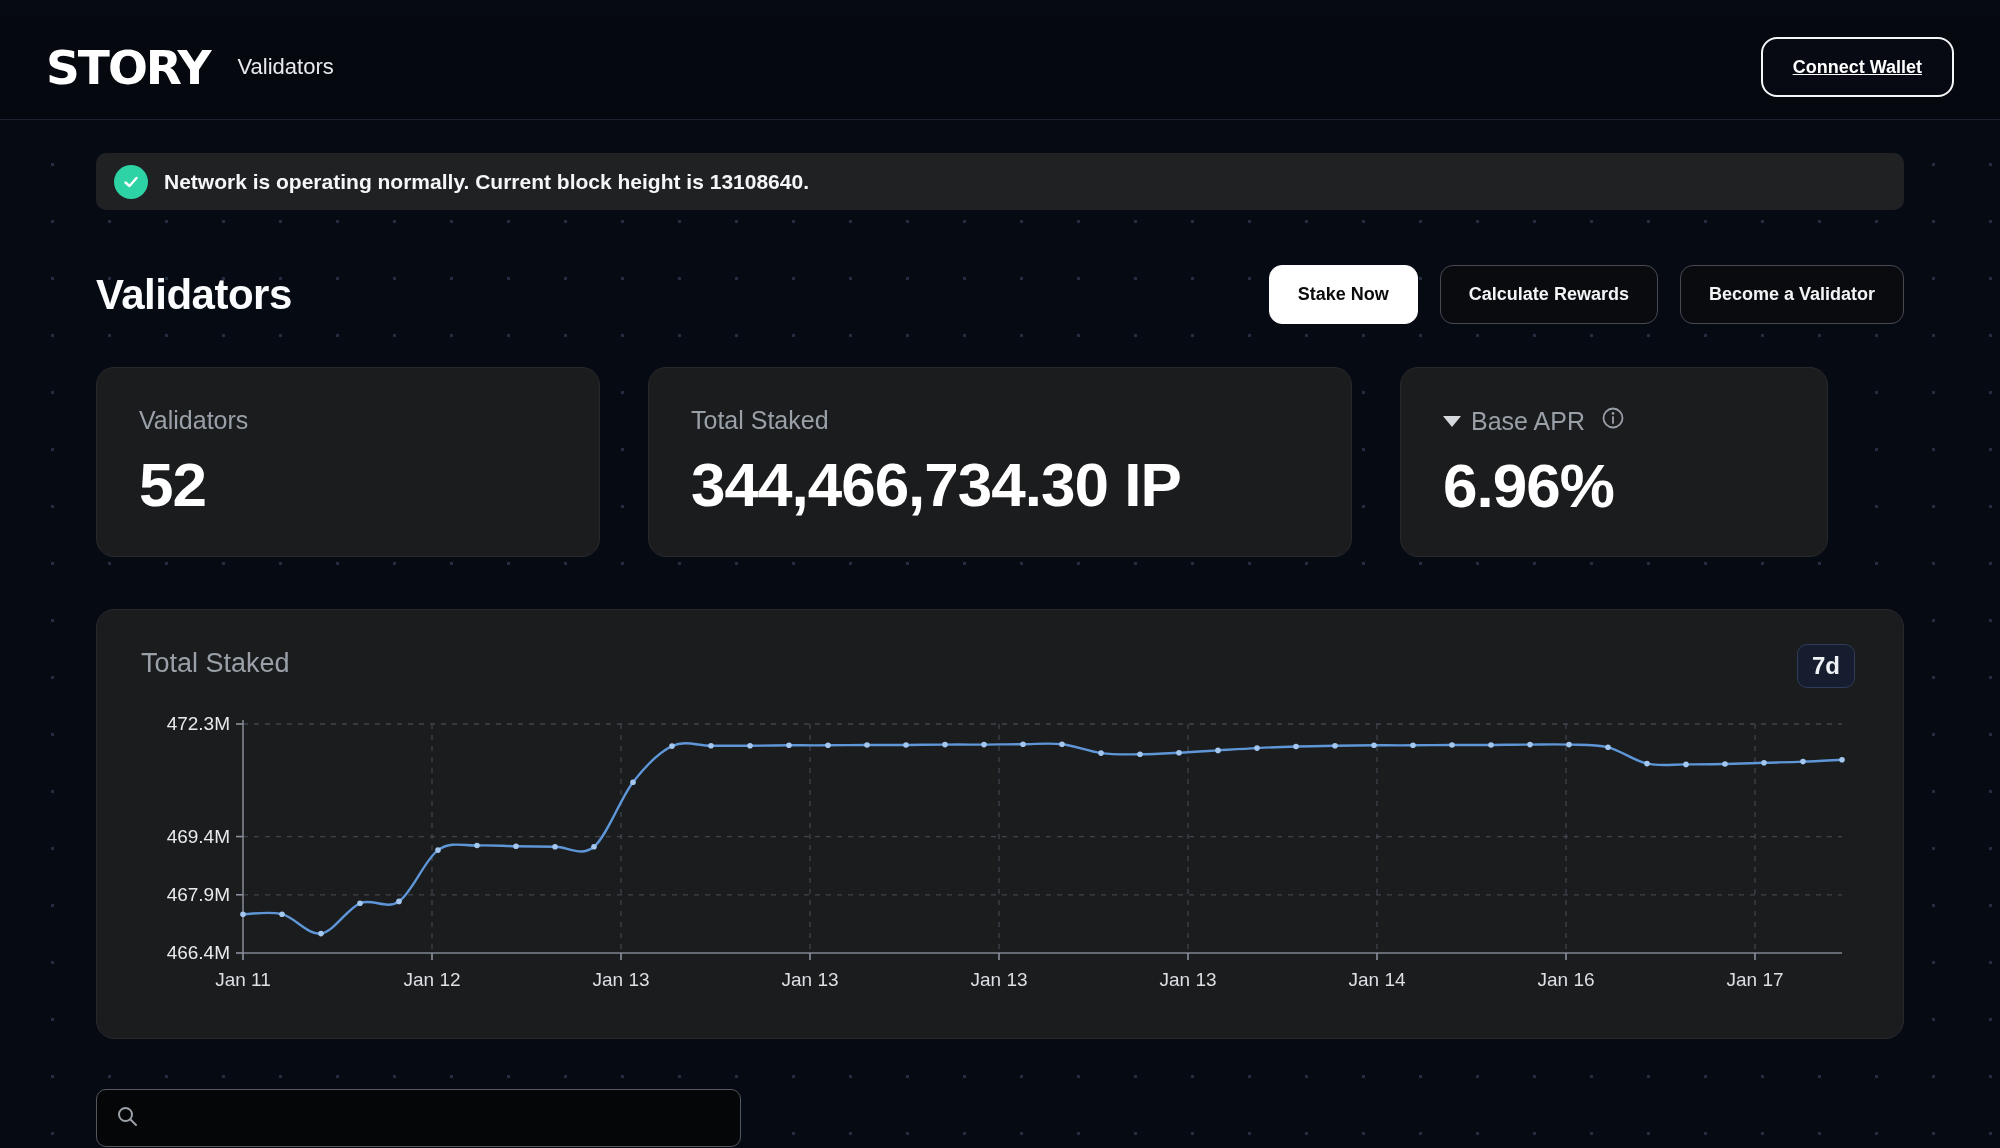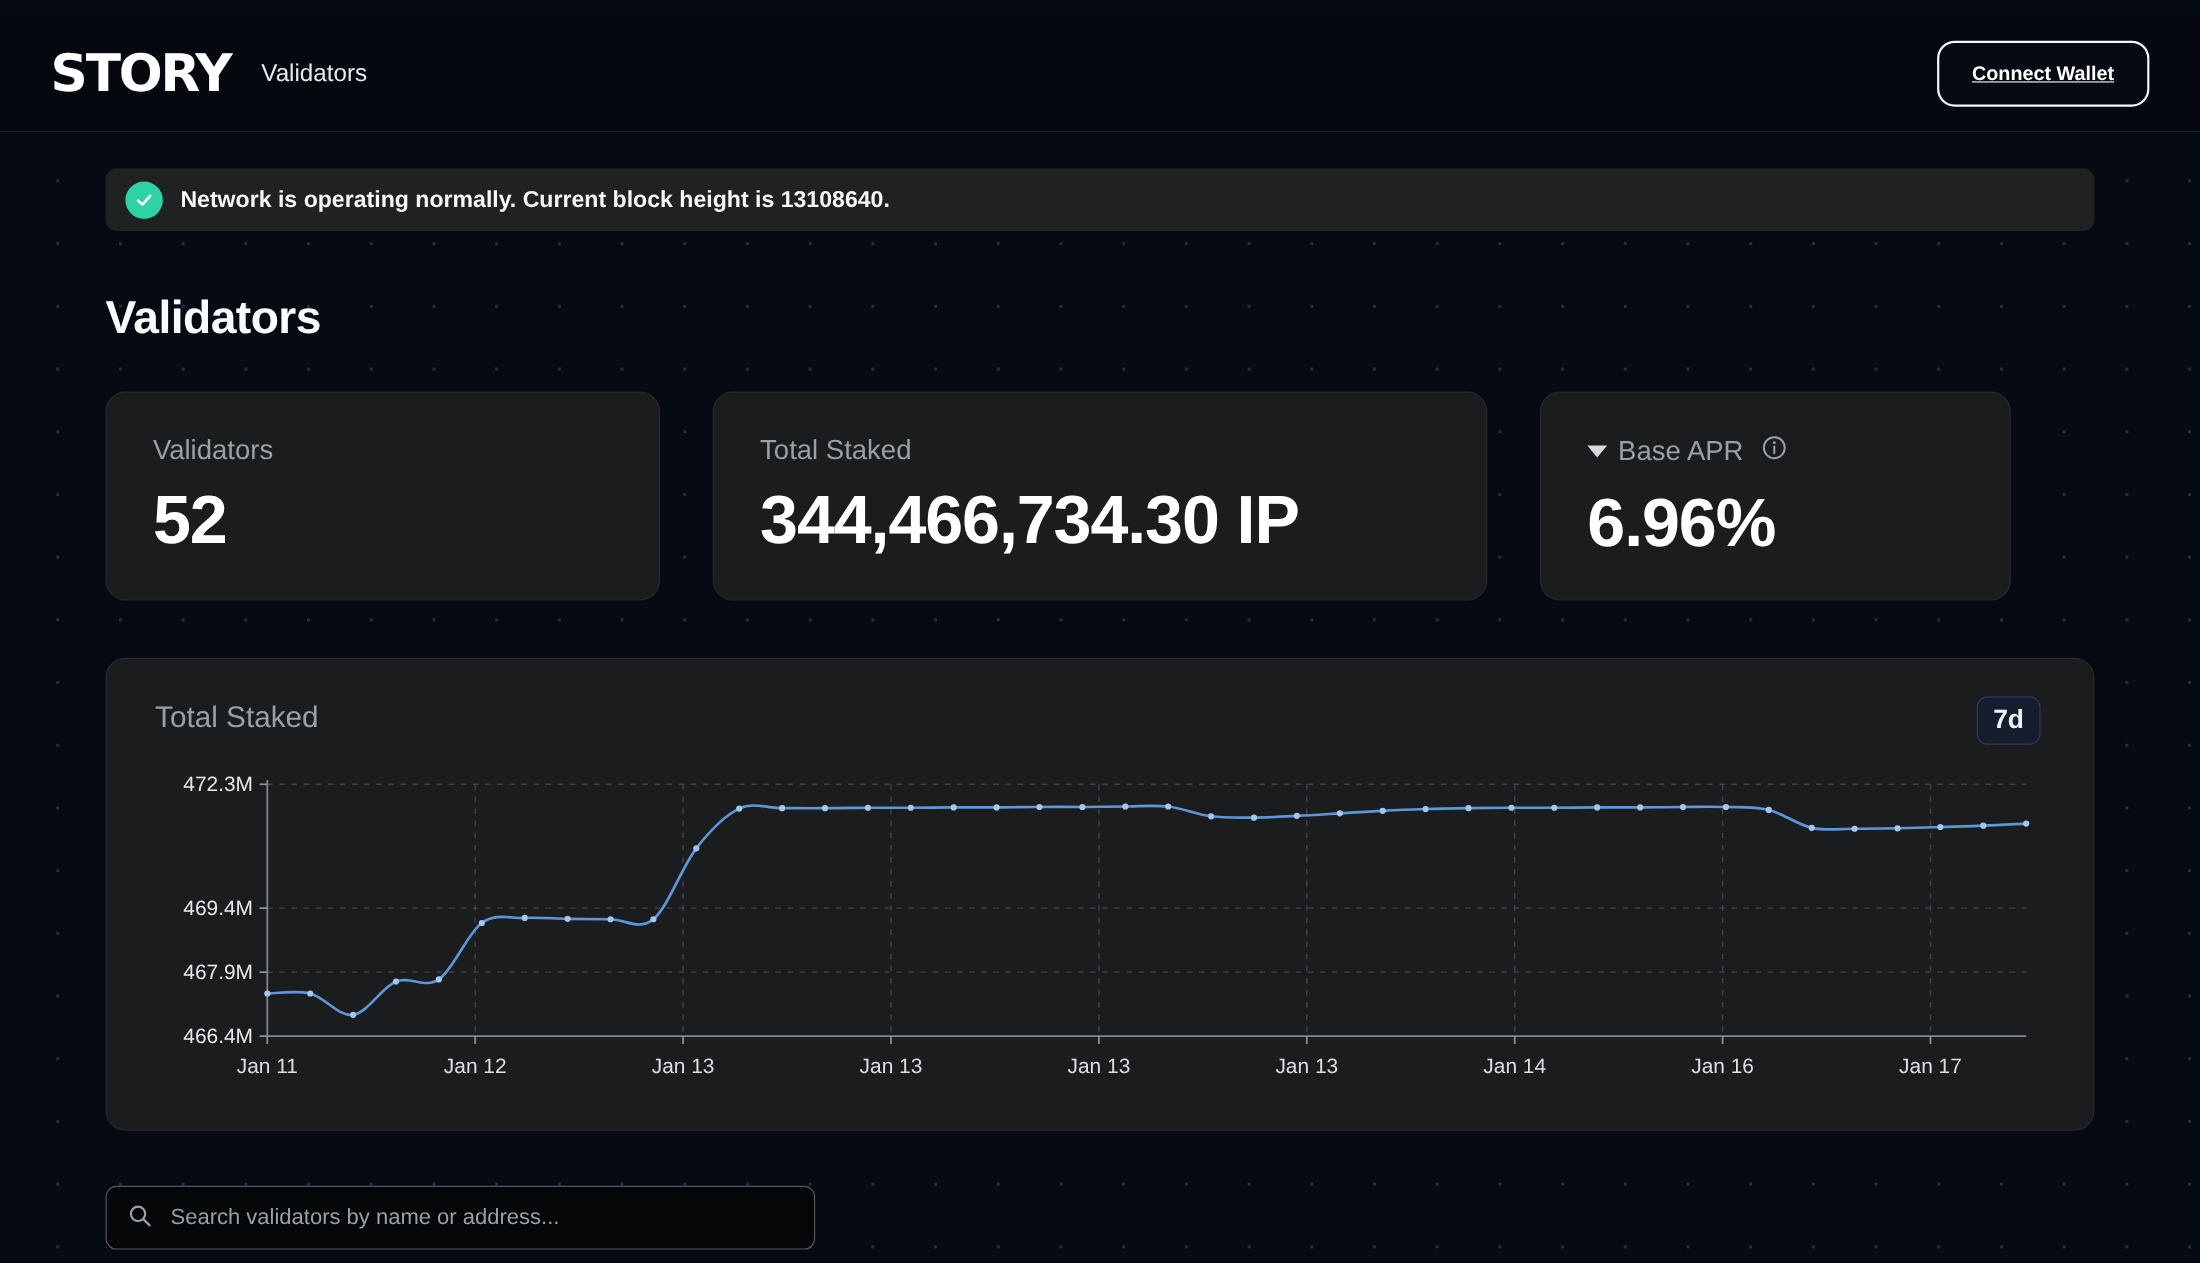--- a/index.html
+++ b/index.html
@@ -102,20 +102,25 @@
     <div class="status-circle">
       <svg width="18" height="18" viewBox="0 0 18 18">
           <polyline points="3.5,9.5 7.5,13 14.5,5" fill="none" stroke="#ffffff" stroke-width="2.4" stroke-linecap="round" stroke-linejoin="round"></polyline>
         </svg>
     </div>
     <div class="banner-text">Network is operating normally. Current block height is 13108640.</div>
   </div>
 
   <div class="title-row">
     <div class="page-title">Validators</div>
+    <div class="actions">
+      <button class="btn primary">Stake Now</button>
+      <button class="btn secondary">Calculate Rewards</button>
+      <button class="btn secondary">Become a Validator</button>
+    </div>
   </div>
 
   <div class="stats">
     <div class="stat-card c1">
       <div class="stat-label">Validators</div>
       <div class="stat-value">52</div>
     </div>
     <div class="stat-card c2">
       <div class="stat-label">Total Staked</div>
       <div class="stat-value">344,466,734.30 IP</div>
@@ -225,16 +230,15 @@
     <div class="range-badge">7d</div>
   </div>
 
   <div class="search-bar">
     <span>
       <svg width="24" height="24" viewBox="0 0 24 24">
           <circle cx="10.5" cy="10.5" r="6.5" fill="none" stroke="#9aa0a8" stroke-width="2"></circle>
           <line x1="15.5" y1="15.5" x2="21" y2="21" stroke="#9aa0a8" stroke-width="2" stroke-linecap="round"></line>
         </svg>
     </span>
-    <input class="search-input" type="text" placeholder="Search validators by name or address..." style="">
   </div>
 
 </div>
 
 </body></html>

